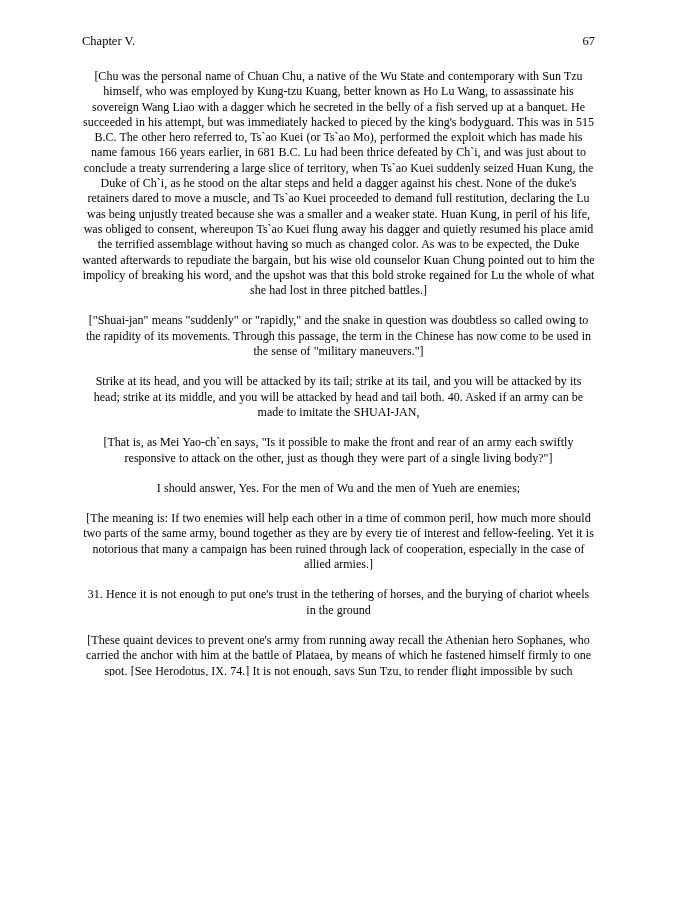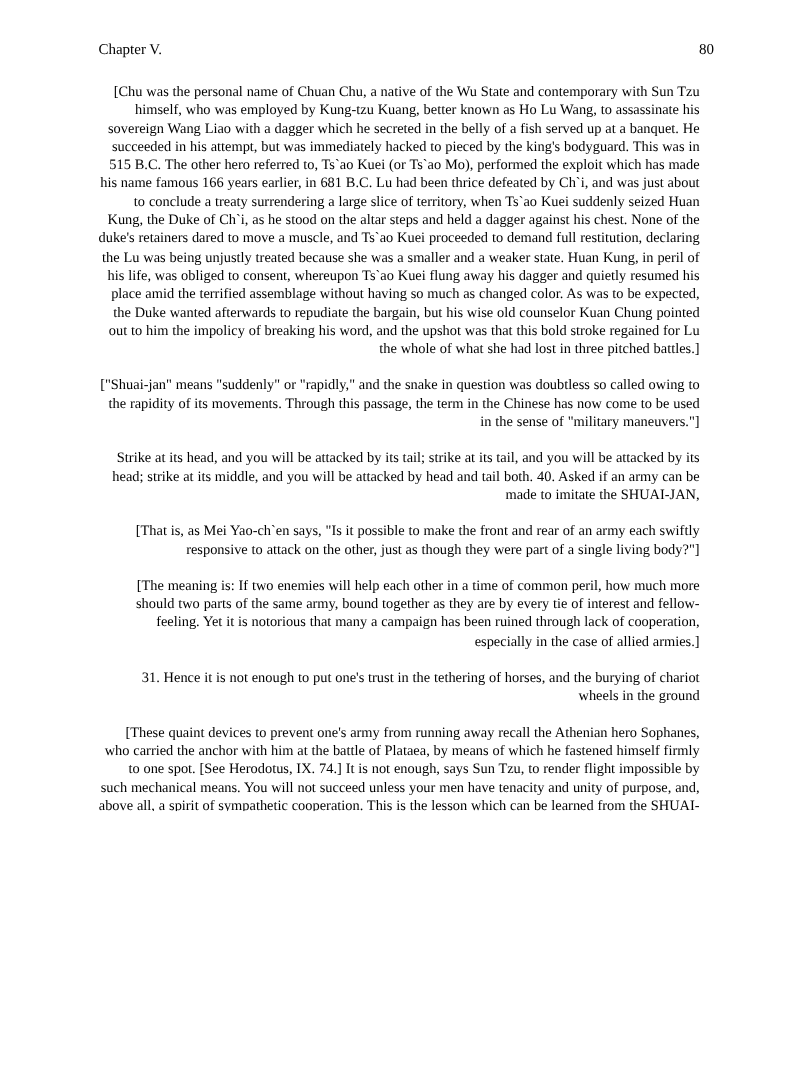--- a/index.html
+++ b/index.html
@@ -21,37 +21,38 @@
   .page-header {
     display: flex;
     justify-content: space-between;
     align-items: baseline;
     font-size: 12.5px;
     margin-bottom: 20px;
   }
   .body-text p {
     font-size: 12px;
     line-height: 15.3px;
-    text-align: right;
-    margin: 0 12px 15px 0;
+    text-align: center;
+    margin: 0 0 15px 0;
     word-spacing: 0.2px;
   }
 </style>
 </head>
 <body>
 
 <div class="page">
   <div class="page-header">
     <span>Chapter V.</span>
-    <span>80</span>
+    <span>67</span>
   </div>
 
   <div class="body-text">
     <p>[Chu was the personal name of Chuan Chu, a native of the Wu State and contemporary with Sun Tzu himself, who was employed by Kung-tzu Kuang, better known as Ho Lu Wang, to assassinate his sovereign Wang Liao with a dagger which he secreted in the belly of a fish served up at a banquet. He succeeded in his attempt, but was immediately hacked to pieced by the king's bodyguard. This was in 515 B.C. The other hero referred to, Ts`ao Kuei (or Ts`ao Mo), performed the exploit which has made his name famous 166 years earlier, in 681 B.C. Lu had been thrice defeated by Ch`i, and was just about to conclude a treaty surrendering a large slice of territory, when Ts`ao Kuei suddenly seized Huan Kung, the Duke of Ch`i, as he stood on the altar steps and held a dagger against his chest. None of the duke's retainers dared to move a muscle, and Ts`ao Kuei proceeded to demand full restitution, declaring the Lu was being unjustly treated because she was a smaller and a weaker state. Huan Kung, in peril of his life, was obliged to consent, whereupon Ts`ao Kuei flung away his dagger and quietly resumed his place amid the terrified assemblage without having so much as changed color. As was to be expected, the Duke wanted afterwards to repudiate the bargain, but his wise old counselor Kuan Chung pointed out to him the impolicy of breaking his word, and the upshot was that this bold stroke regained for Lu the whole of what she had lost in three pitched battles.]</p>
     <p>["Shuai-jan" means "suddenly" or "rapidly," and the snake in question was doubtless so called owing to the rapidity of its movements. Through this passage, the term in the Chinese has now come to be used in the sense of "military maneuvers."]</p>
     <p>Strike at its head, and you will be attacked by its tail; strike at its tail, and you will be attacked by its head; strike at its middle, and you will be attacked by head and tail both. 40. Asked if an army can be made to imitate the SHUAI-JAN,</p>
     <p>[That is, as Mei Yao-ch`en says, "Is it possible to make the front and rear of an army each swiftly responsive to attack on the other, just as though they were part of a single living body?"]</p>
+    <p>I should answer, Yes. For the men of Wu and the men of Yueh are enemies;</p>
     <p>[The meaning is: If two enemies will help each other in a time of common peril, how much more should two parts of the same army, bound together as they are by every tie of interest and fellow-feeling. Yet it is notorious that many a campaign has been ruined through lack of cooperation, especially in the case of allied armies.]</p>
     <p>31. Hence it is not enough to put one's trust in the tethering of horses, and the burying of chariot wheels in the ground</p>
     <p>[These quaint devices to prevent one's army from running away recall the Athenian hero Sophanes, who carried the anchor with him at the battle of Plataea, by means of which he fastened himself firmly to one spot. [See Herodotus, IX. 74.] It is not enough, says Sun Tzu, to render flight impossible by such mechanical means. You will not succeed unless your men have tenacity and unity of purpose, and, above all, a spirit of sympathetic cooperation. This is the lesson which can be learned from the SHUAI-JAN.]</p>
     <p>32. The principle on which to manage an army is to set up one standard of courage which all must reach.</p>
   </div>
 </div>
 
 </body></html>

